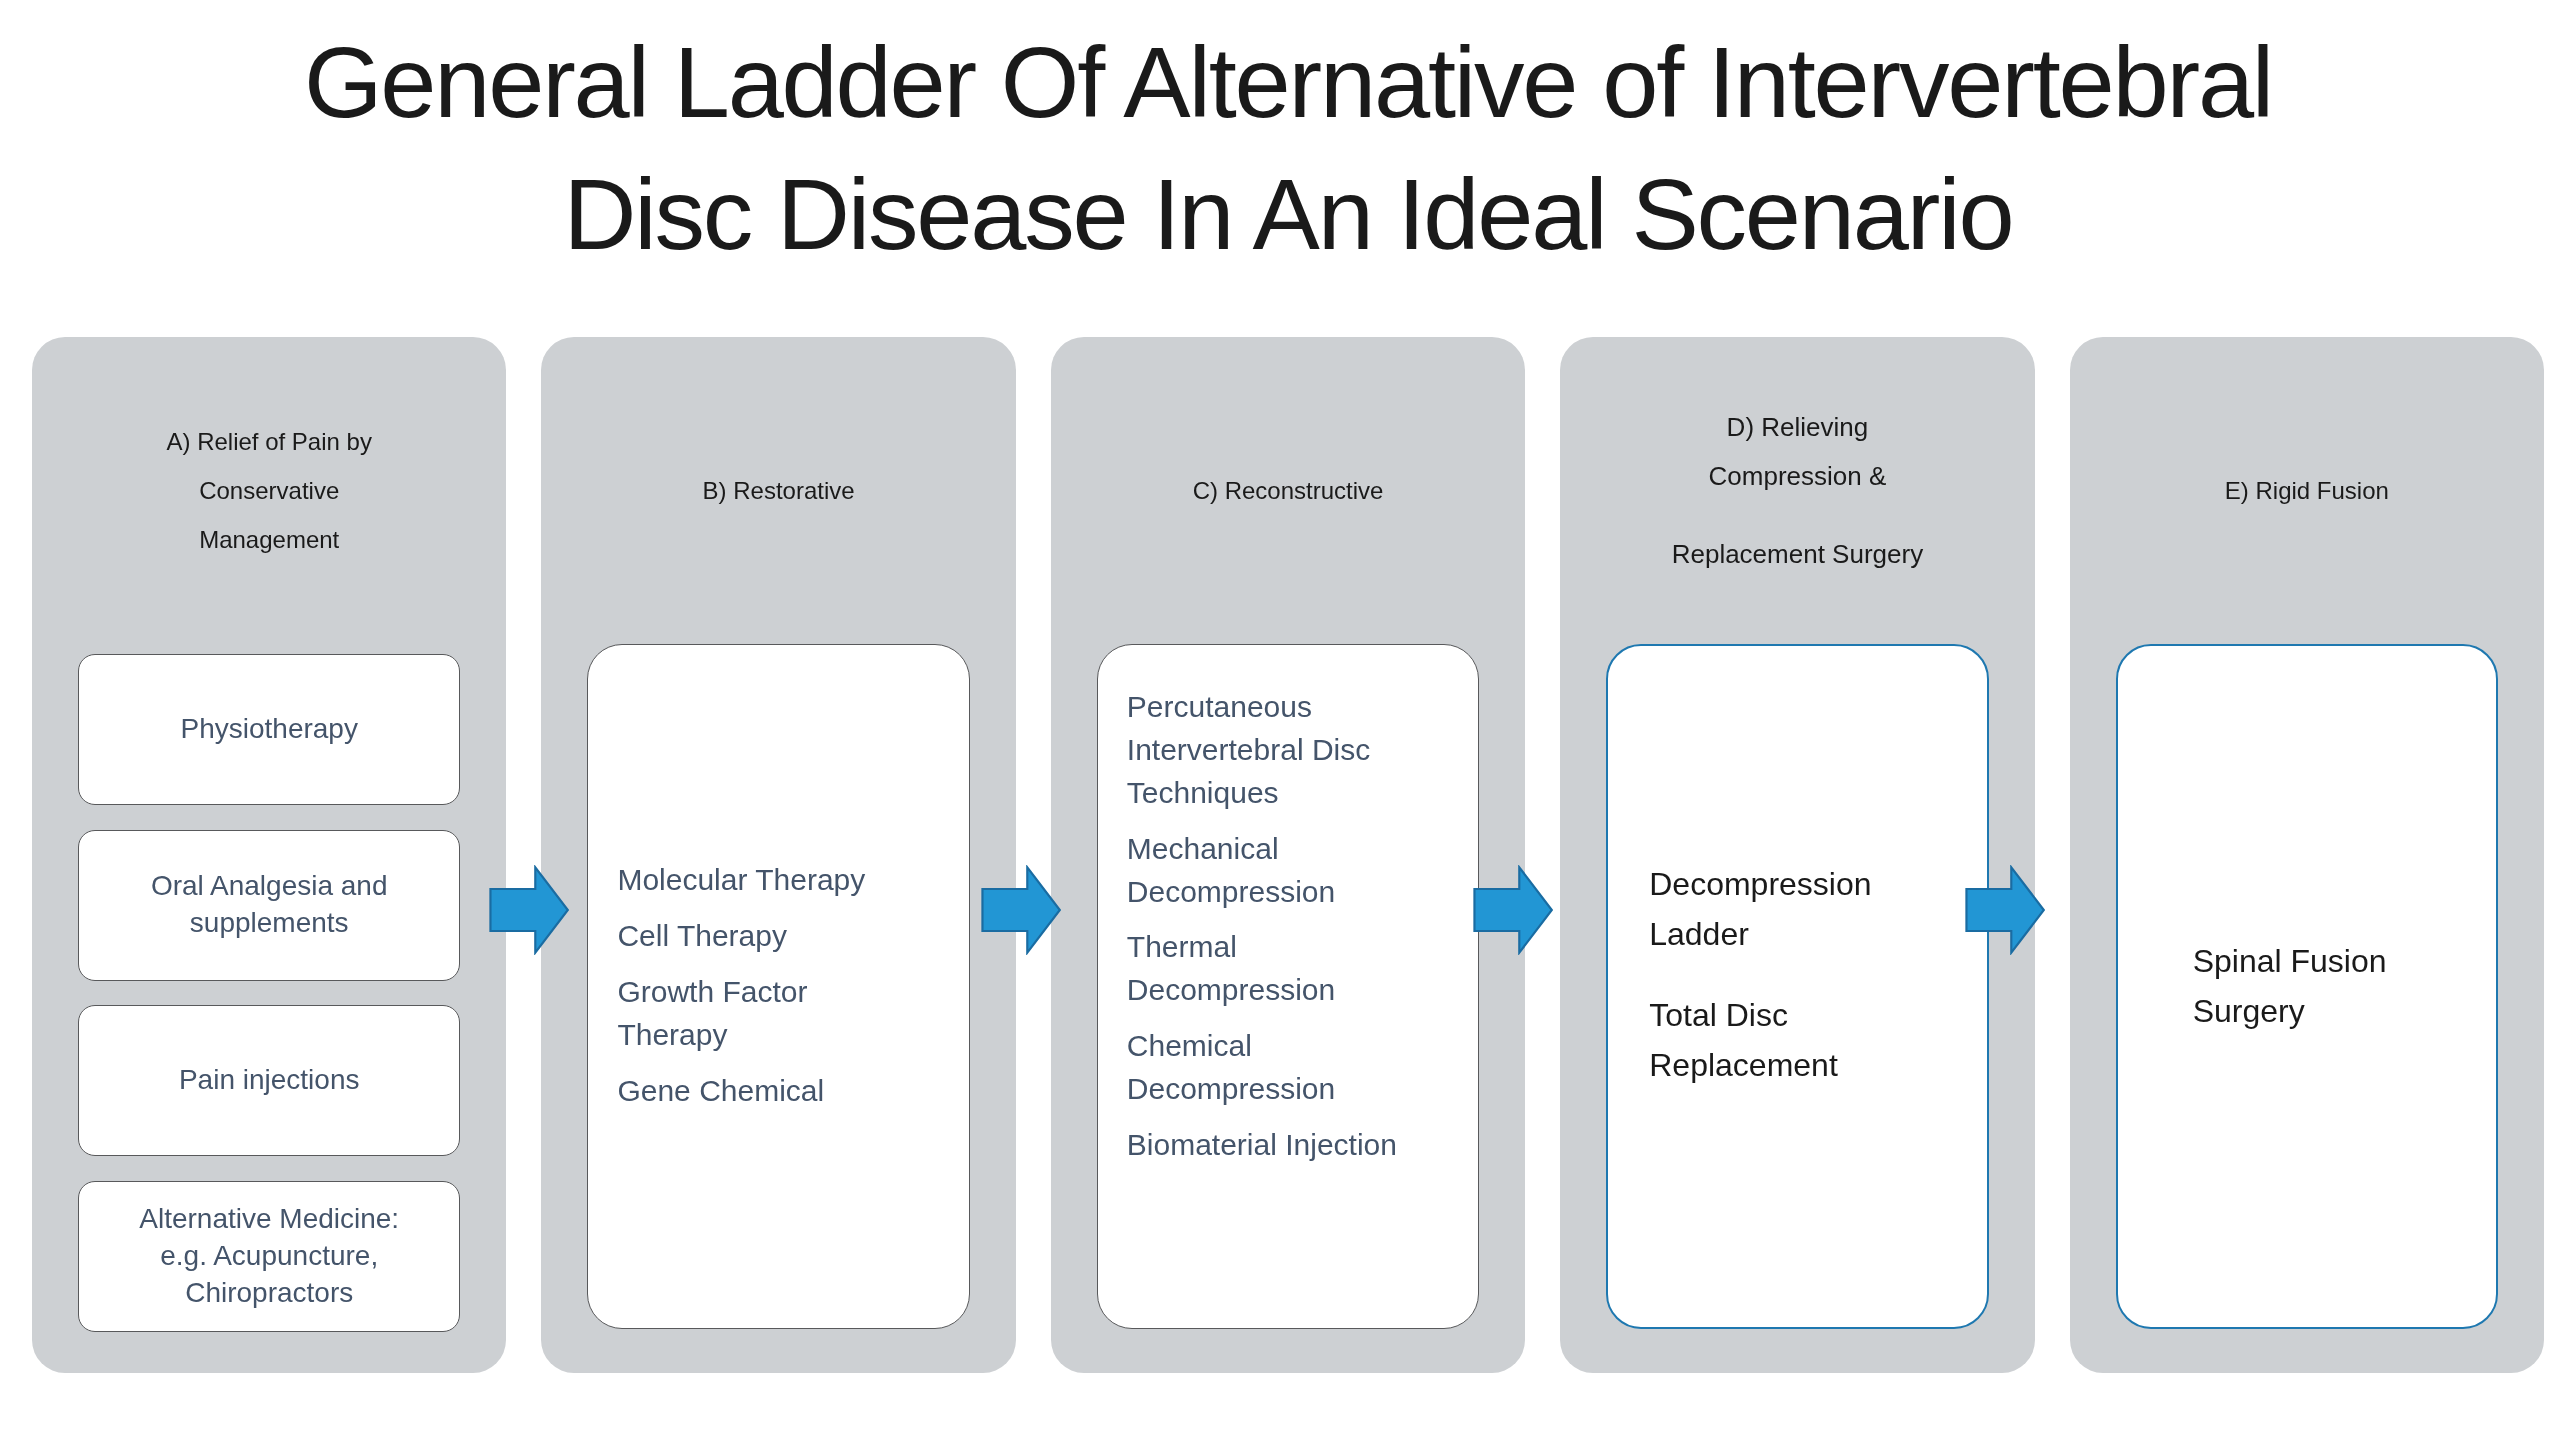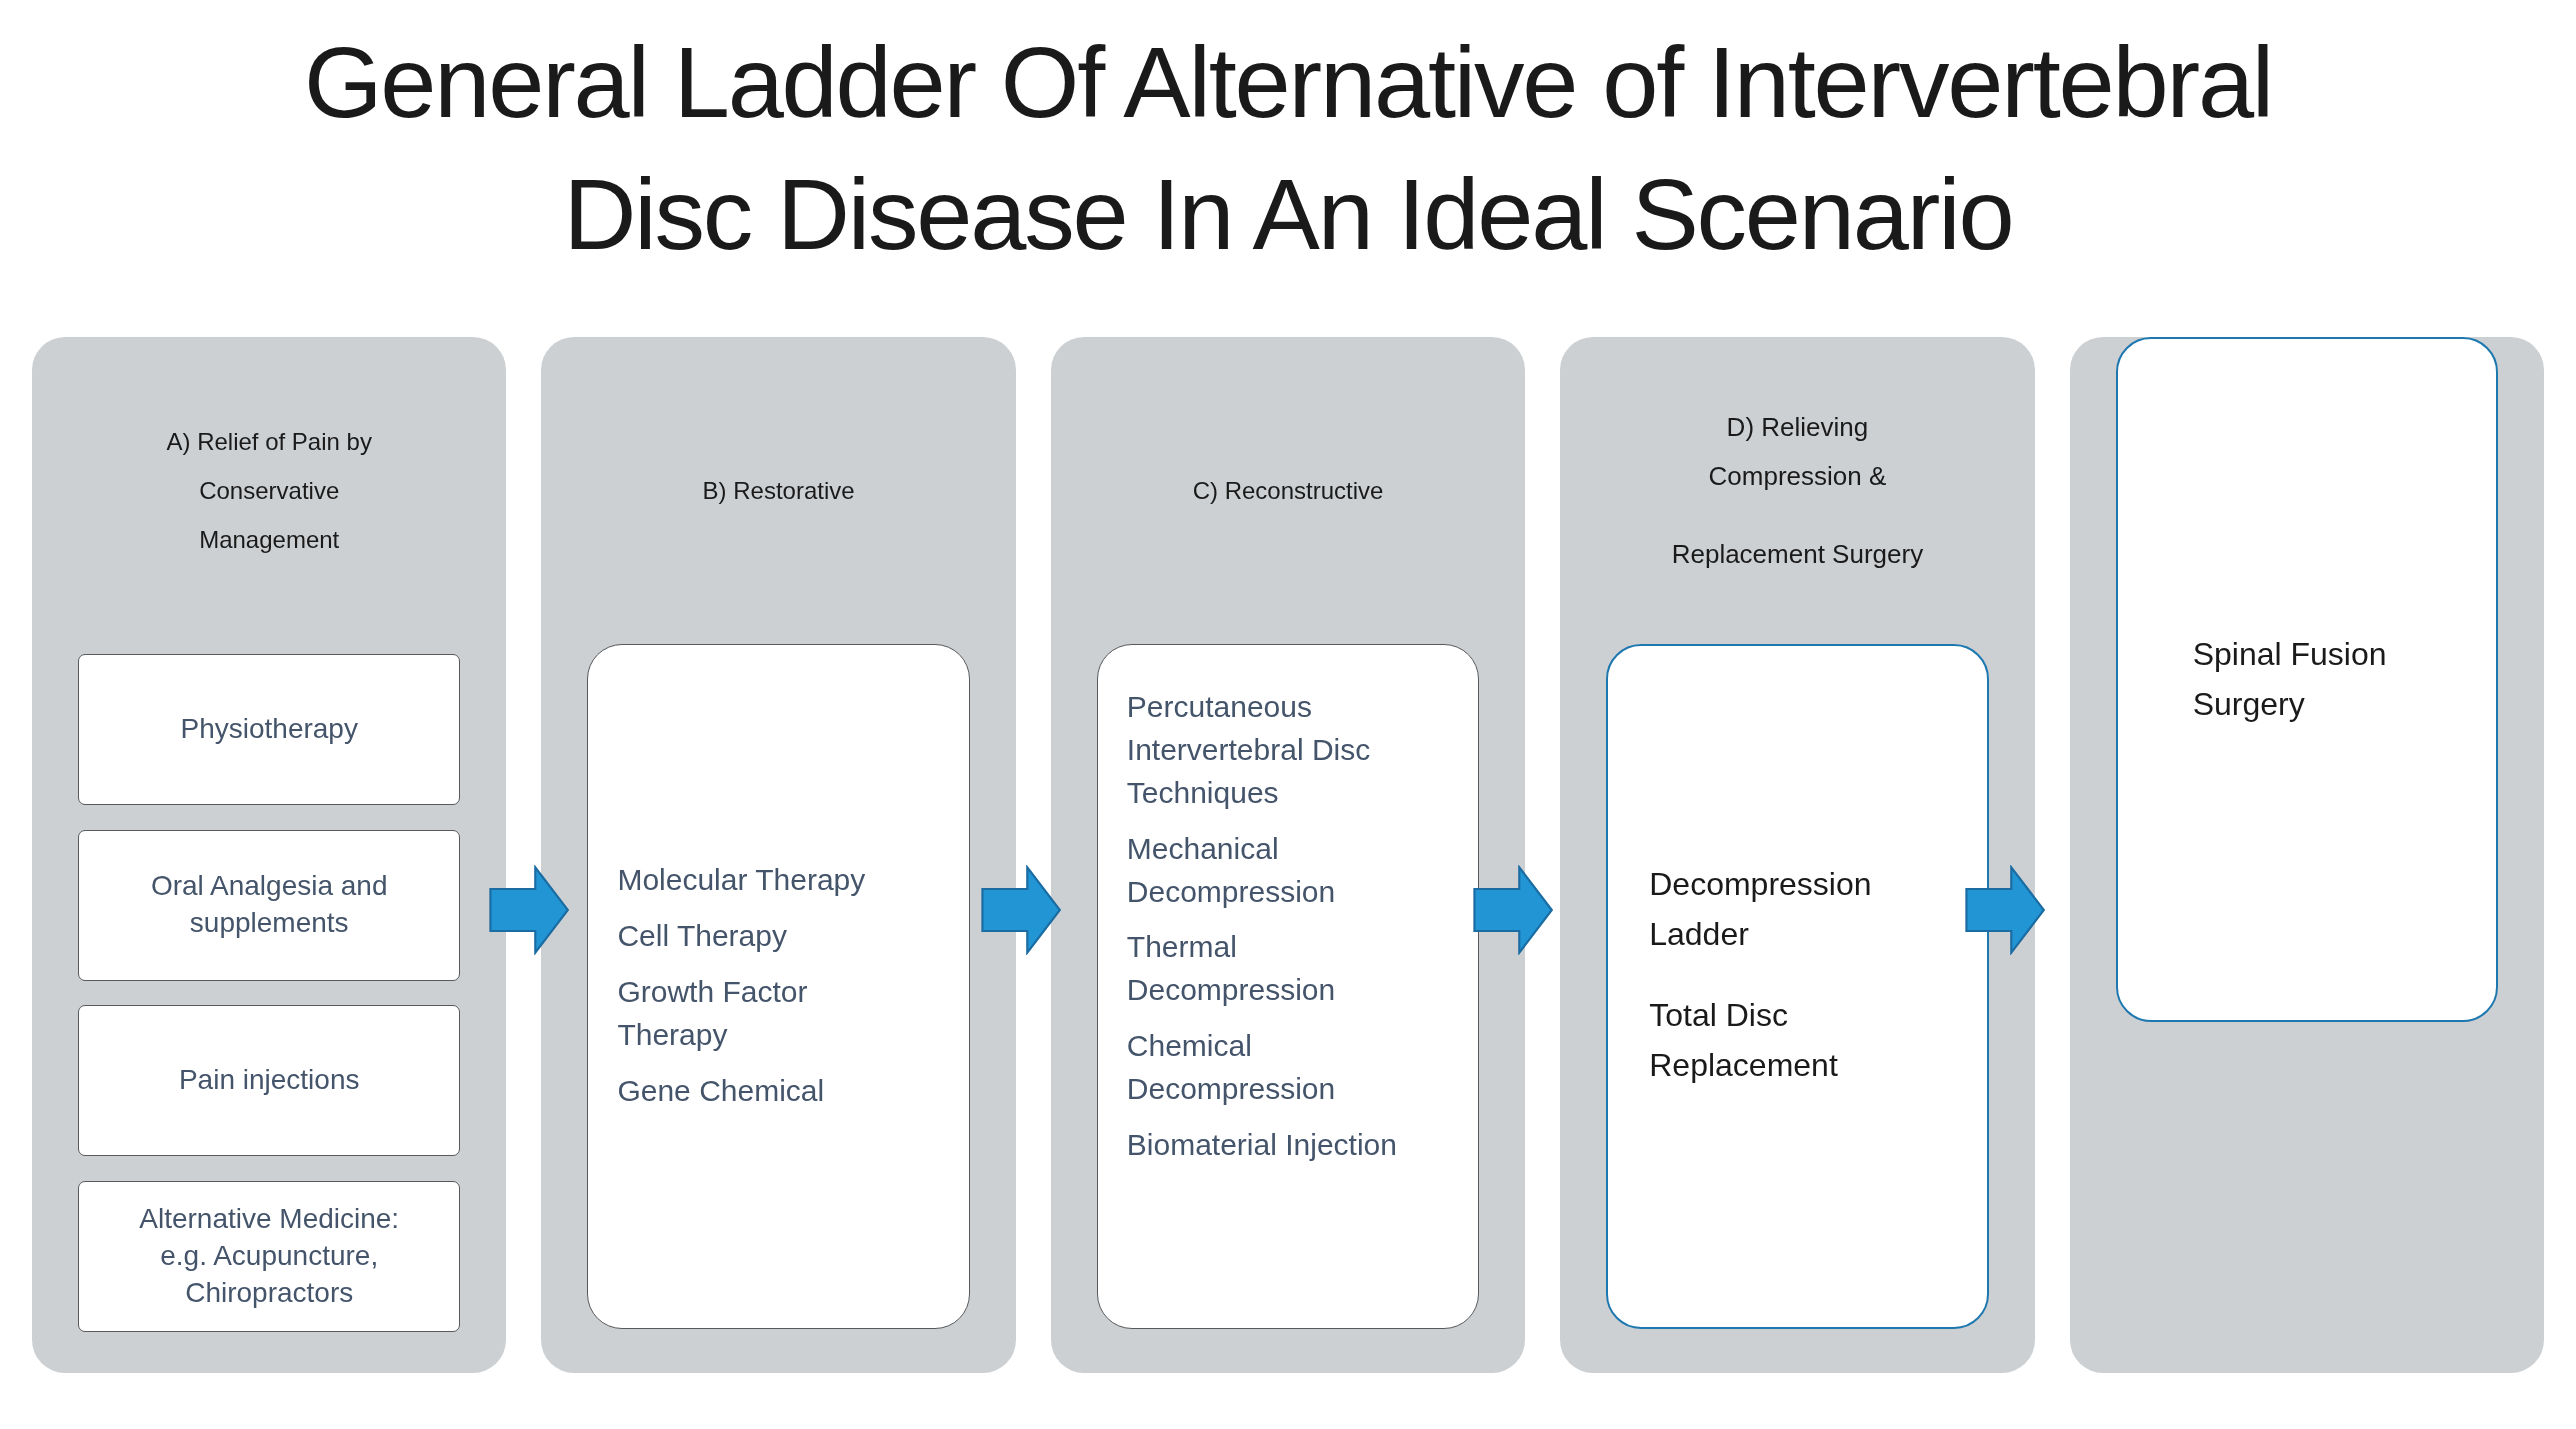--- a/index.html
+++ b/index.html
@@ -68,21 +68,21 @@
     max-width: 293px;
   }
   .hdr-para + .hdr-para { margin-top: 29px; }
 
   
   .col-a-body { padding: 10px 46px 0 46px; }
   .mini-box {
     height: 151px;
     background: #ffffff;
     border: 1.4px solid #58595B;
-    border-radius: 7px;
+    border-radius: 17px;
     margin-bottom: 24.6px;
     display: flex;
     align-items: center;
     justify-content: center;
     box-sizing: border-box;
   }
   .mini-box span {
     display: block;
     max-width: 311px;
     text-align: center;
@@ -205,20 +205,23 @@
         <div class="hdr-para">D) Relieving Compression &amp;</div>
         <div class="hdr-para">Replacement Surgery</div>
       </header>
       <div class="big-box blue-border box-d">
         <p class="box-item">Decompression Ladder</p>
         <p class="box-item">Total Disc Replacement</p>
       </div>
     </section>
 
     <section class="column">
+      <header class="col-header">
+        <div class="hdr-line">E) Rigid Fusion</div>
+      </header>
       <div class="big-box blue-border box-e">
         <p class="box-item">Spinal Fusion Surgery</p>
       </div>
     </section>
 
   </div>
 
   <svg class="flow-arrow arrow-1" viewBox="0 0 112 124" xmlns="http://www.w3.org/2000/svg">
     <polygon points="2,33 64,33 64,3 109,62 64,121 64,91 2,91"></polygon>
   </svg>

